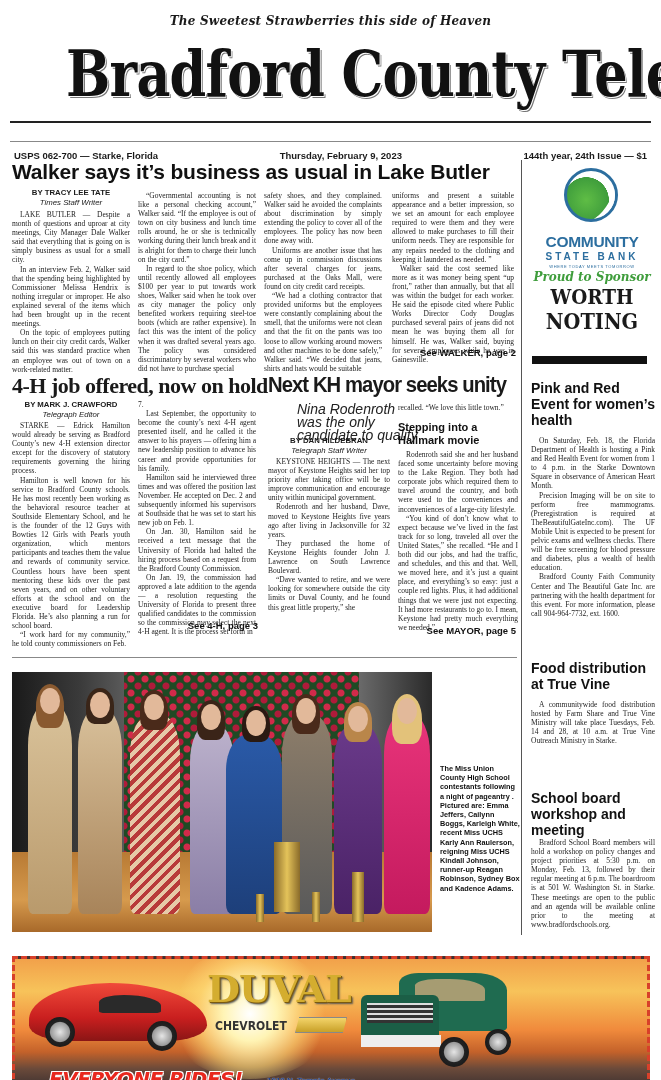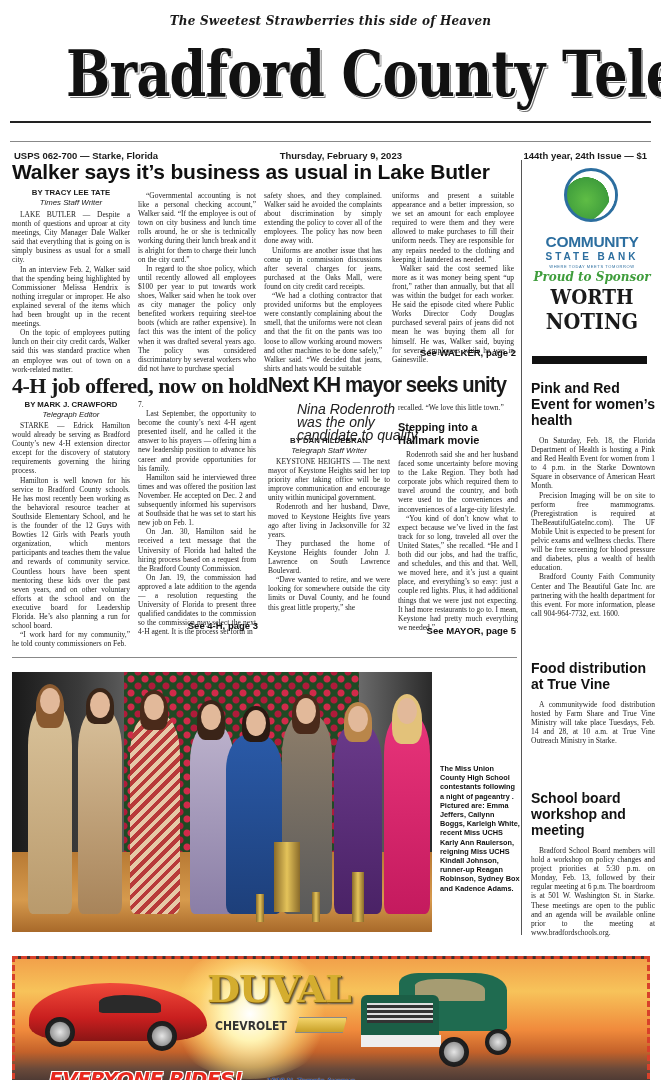--- a/index.html
+++ b/index.html
@@ -184,21 +184,21 @@
   </div>
 </div>
 <div class="abs" style="left:531px; top:660px; width:124px;">
   <div class="brief-hed">Food distribution at True Vine</div>
   <div class="col" style="margin-top:8px;">
     <p>A communitywide food distribution hosted by Farm Share and True Vine Ministry will take place Tuesdays, Feb. 14 and 28, at 10 a.m. at True Vine Outreach Ministry in Starke.</p>
   </div>
 </div>
 <div class="abs" style="left:531px; top:790px; width:124px;">
   <div class="brief-hed">School board workshop and meeting</div>
-  <div class="col" style="margin-top:8px;">
+  <div class="col" style="margin-top:0;">
     <p>Bradford School Board members will hold a workshop on policy changes and project priorities at 5:30 p.m. on Monday, Feb. 13, followed by their regular meeting at 6 p.m. The boardroom is at 501 W. Washington St. in Starke. These meetings are open to the public and an agenda will be available online prior to the meeting at www.bradfordschools.org.</p>
   </div>
 </div>
 
 <div class="abs hrule" style="left:12px; top:657px; width:505px;"></div>
 
 <div class="abs photo">
   <div class="curtain-l"></div>
   <div class="roses"></div>
   <div class="curtain-r"></div>

